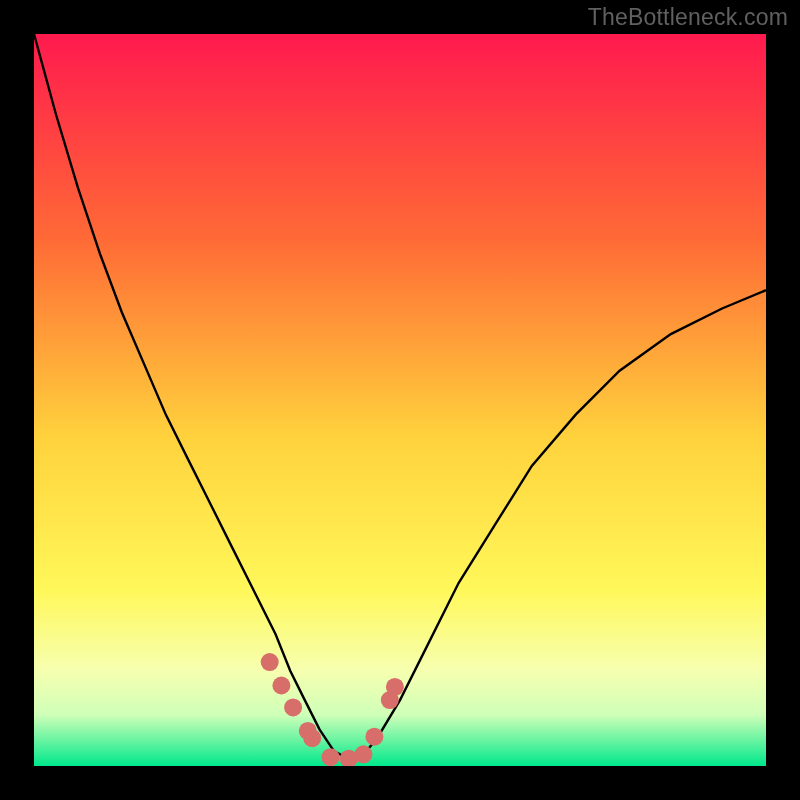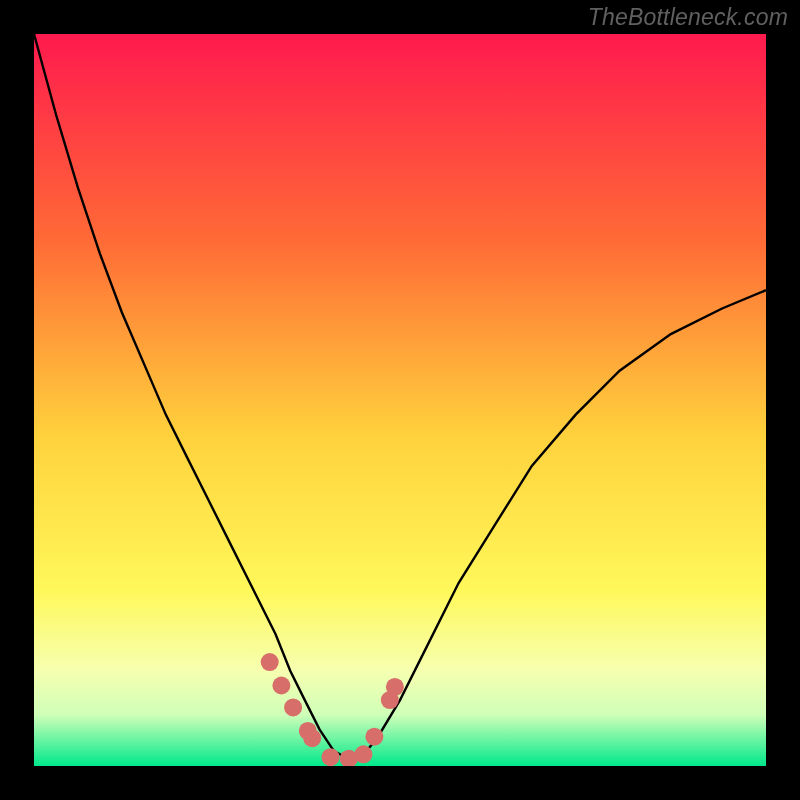--- a/index.html
+++ b/index.html
@@ -11,21 +11,20 @@
     background: #000;
     font-family: Arial, sans-serif;
   }
   .frame {
     position: absolute;
     top: 0;
     left: 0;
     width: 800px;
     height: 800px;
     background: #000;
-    font-style: italic;
   }
   .watermark {
     position: absolute;
     top: 4px;
     right: 12px;
     color: #606060;
     font-size: 23px;
     font-weight: 400;
     letter-spacing: 0.2px;
   }

